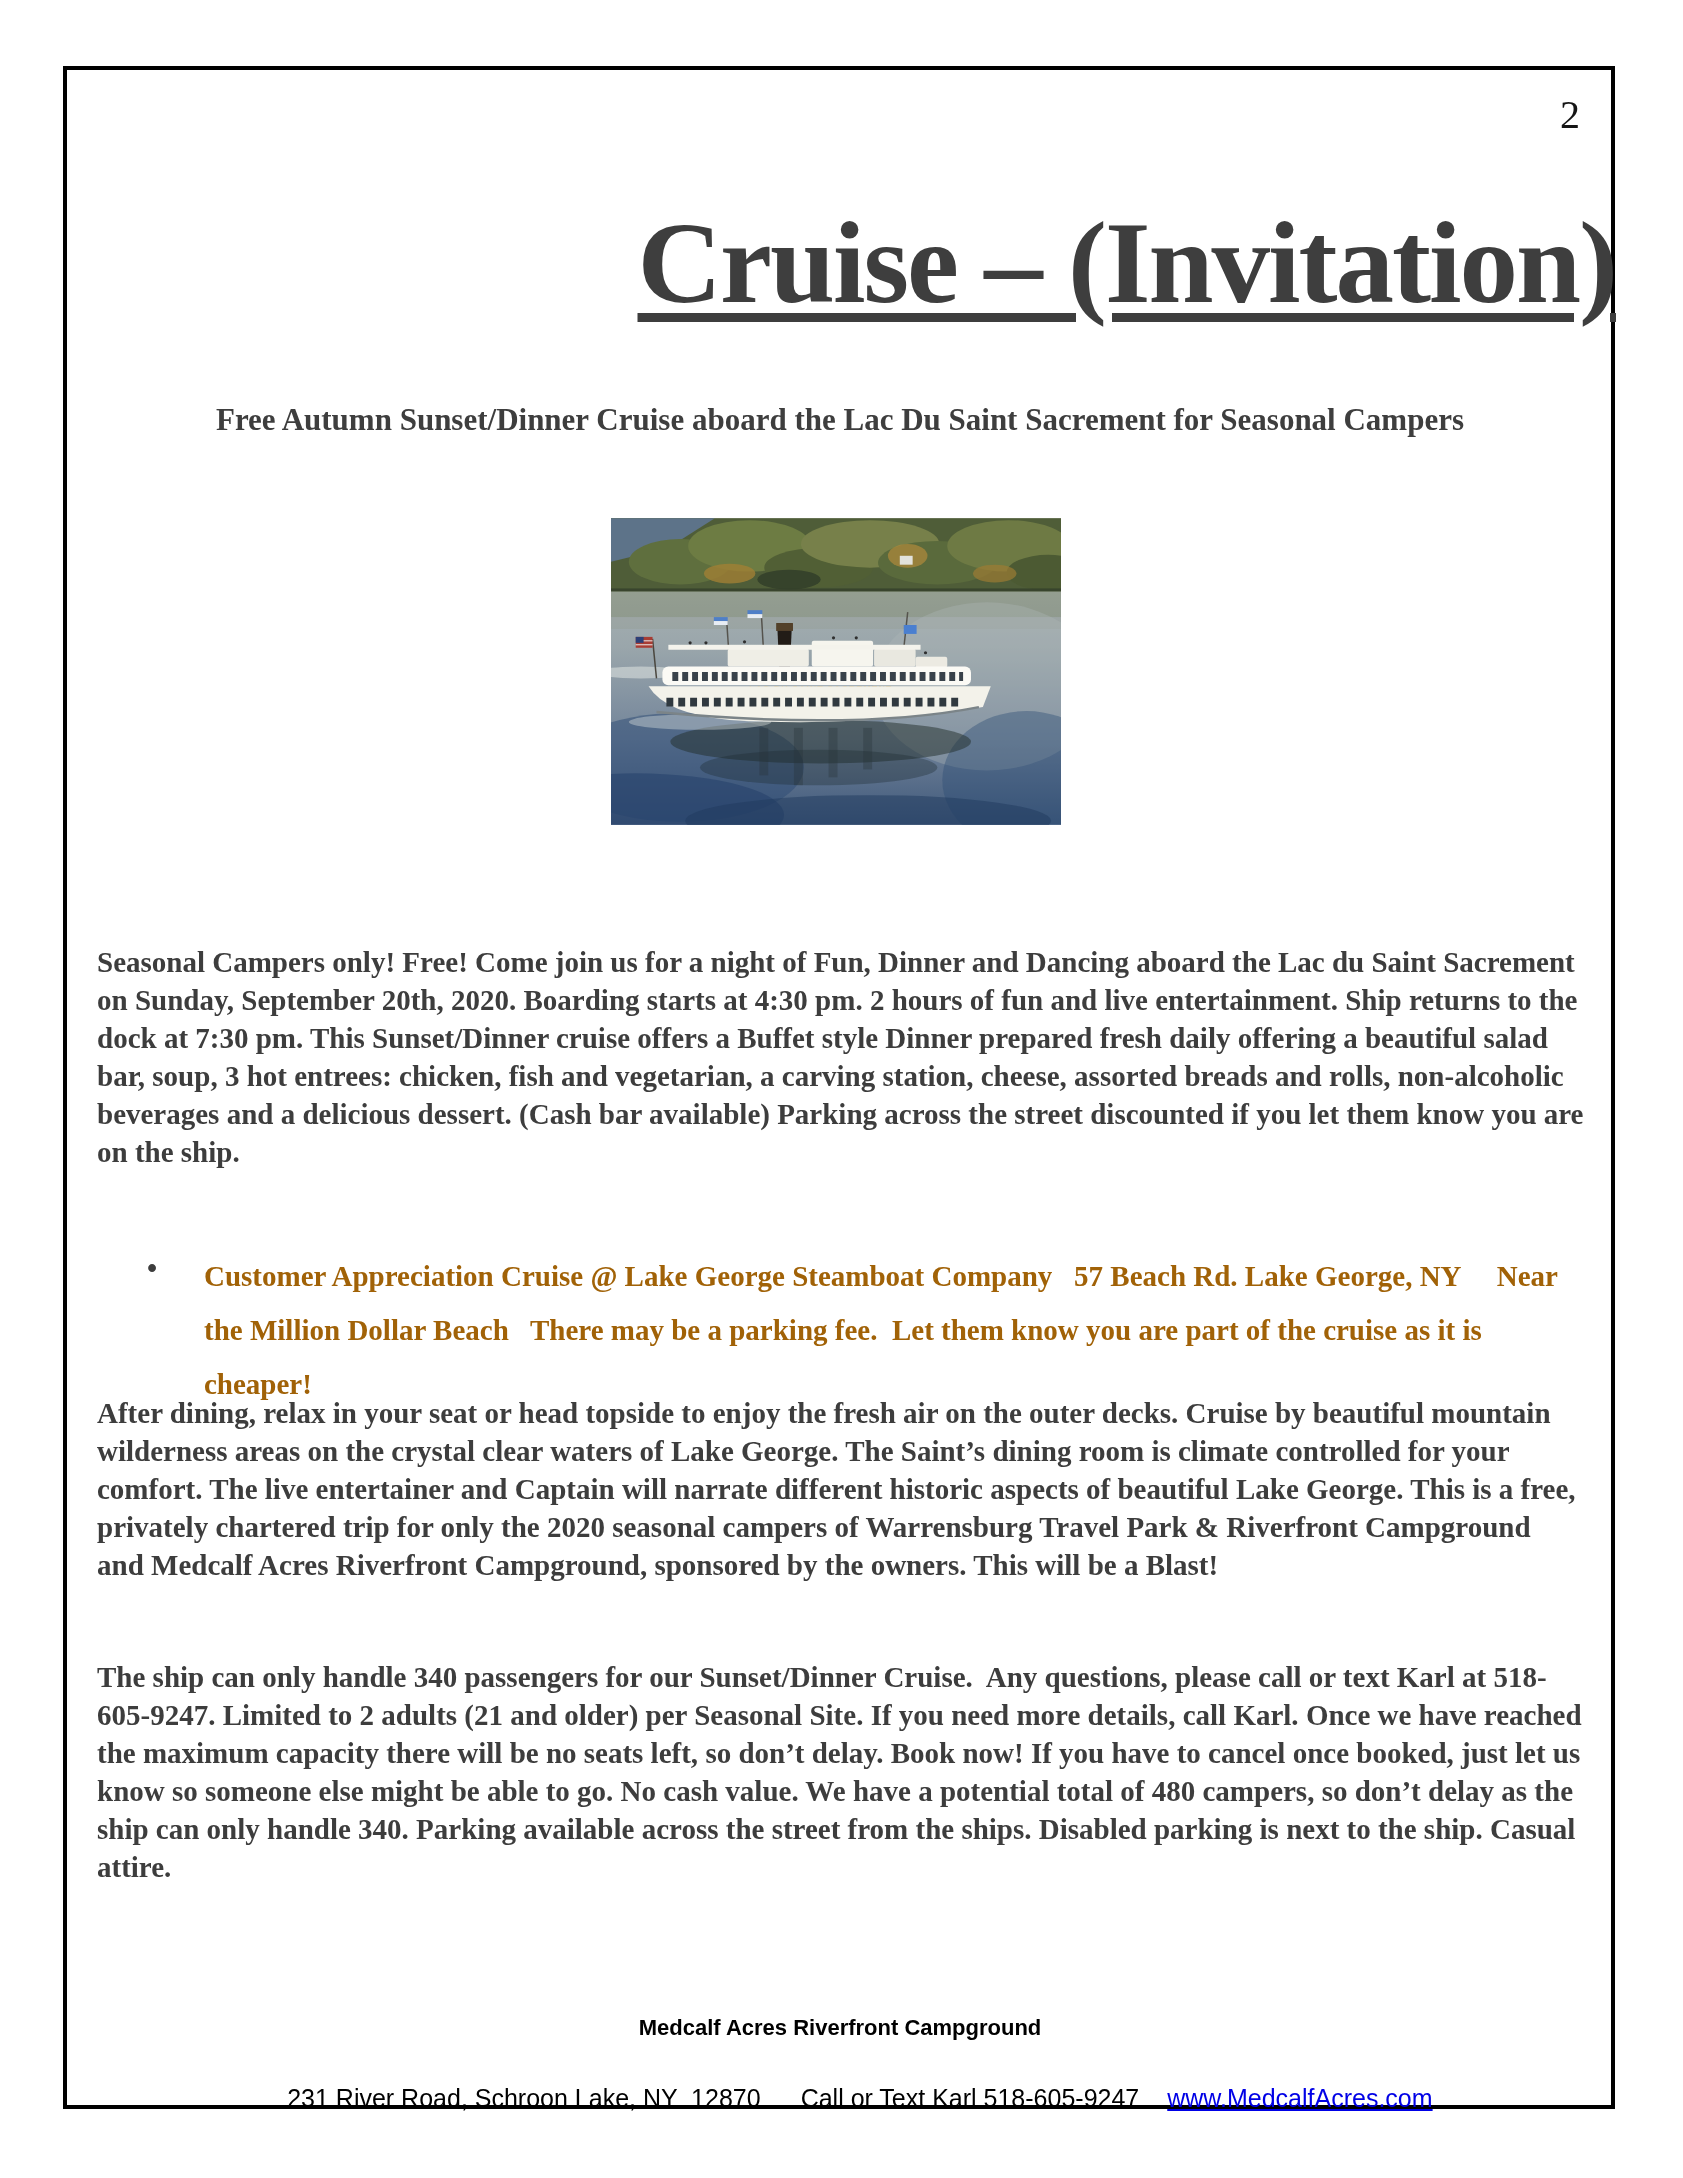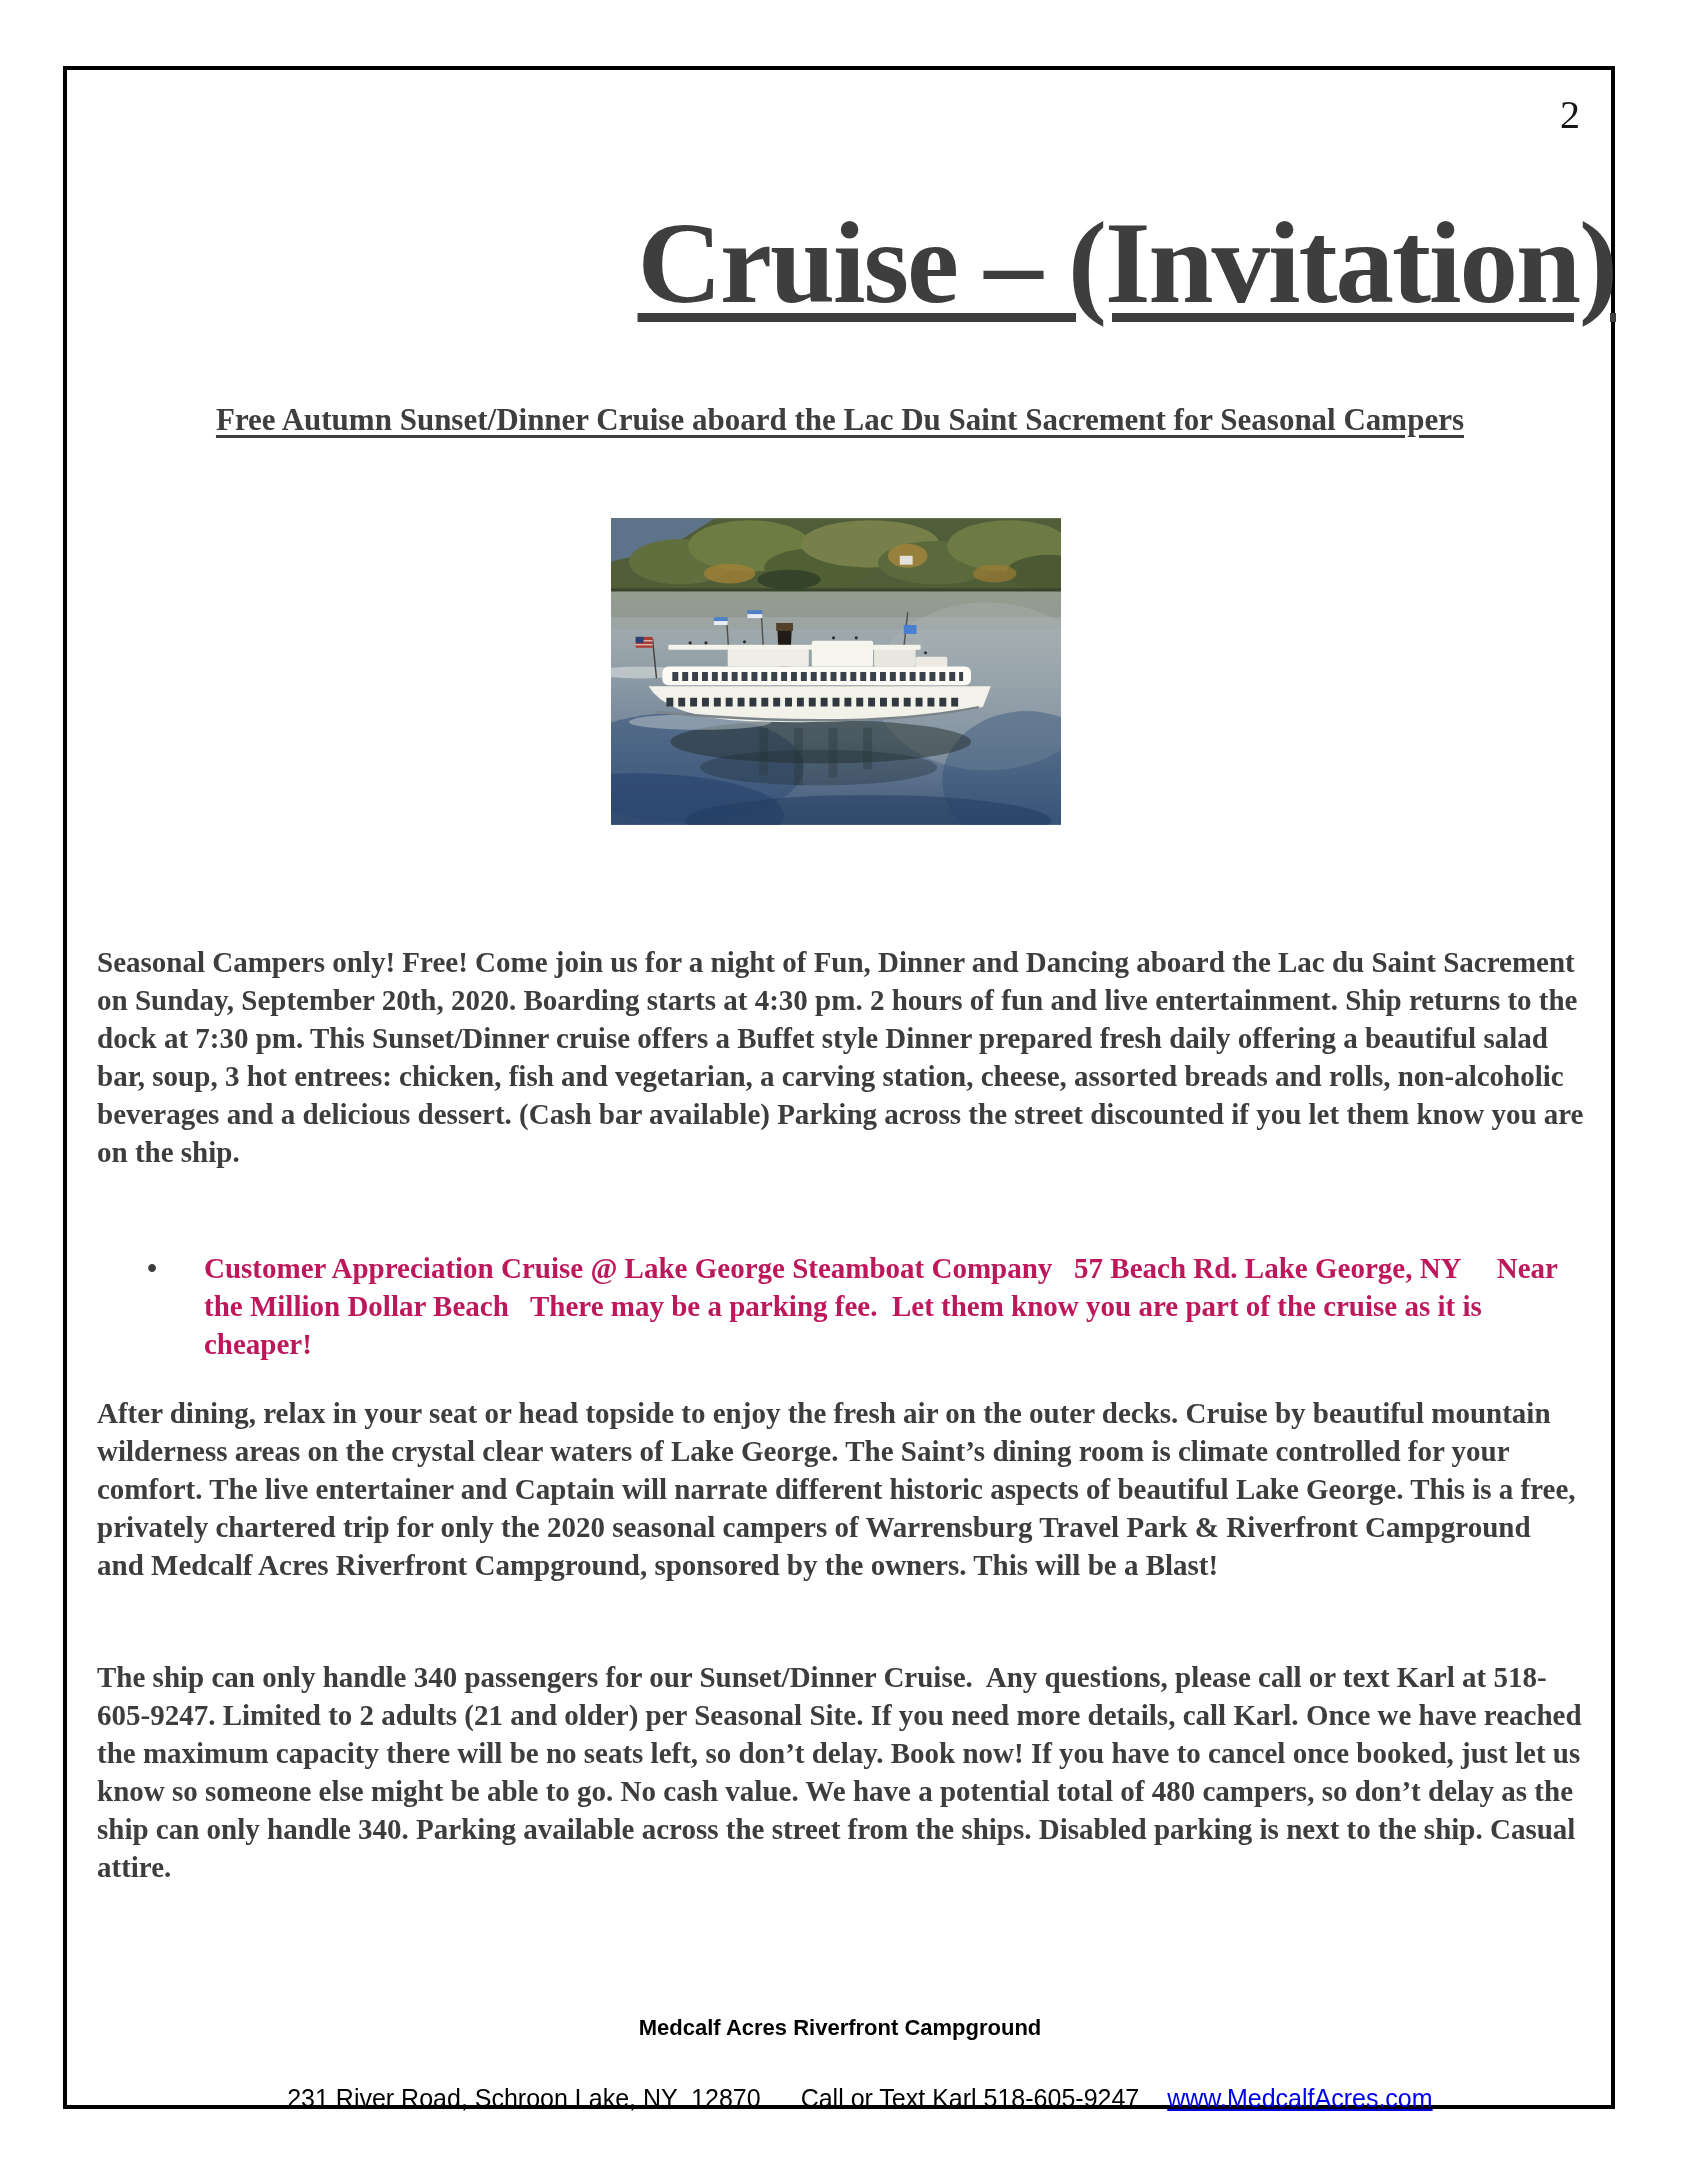--- a/index.html
+++ b/index.html
@@ -40,21 +40,20 @@
   }
   .doc-subtitle {
     position: absolute;
     left: 64px; top: 402px; width: 1552px;
     text-align: center;
     font-size: 31px;
     font-weight: 700;
     color: #3e3e3e;
   }
   .doc-subtitle .u {
-    text-decoration: underline;
     text-decoration-thickness: 3px;
     text-underline-offset: 5px;
     text-align: right;
   }
   .photo {
     position: absolute;
     left: 611px; top: 518px;
     width: 450px; height: 307px;
     overflow: hidden;
   }
@@ -80,23 +79,23 @@
     font-size: 29px;
     line-height: 38px;
     font-weight: 700;
     color: #3d3d3d;
     flex: 0 0 57px;
   }
   .bullet-text {
     flex: 1;
     max-width: 1380px;
     font-size: 29px;
-    line-height: 38px;
-    font-weight: 700;
-    color: #be185d;
+    line-height: 54px;
+    font-weight: 700;
+    color: #a16207;
     white-space: pre-wrap;
   }
   .run-underline {
     text-decoration-thickness: 3px;
     text-underline-offset: 5px;
   }
   .footer {
     position: absolute;
     left: 64px; top: 2010px; width: 1552px;
     text-align: center;

